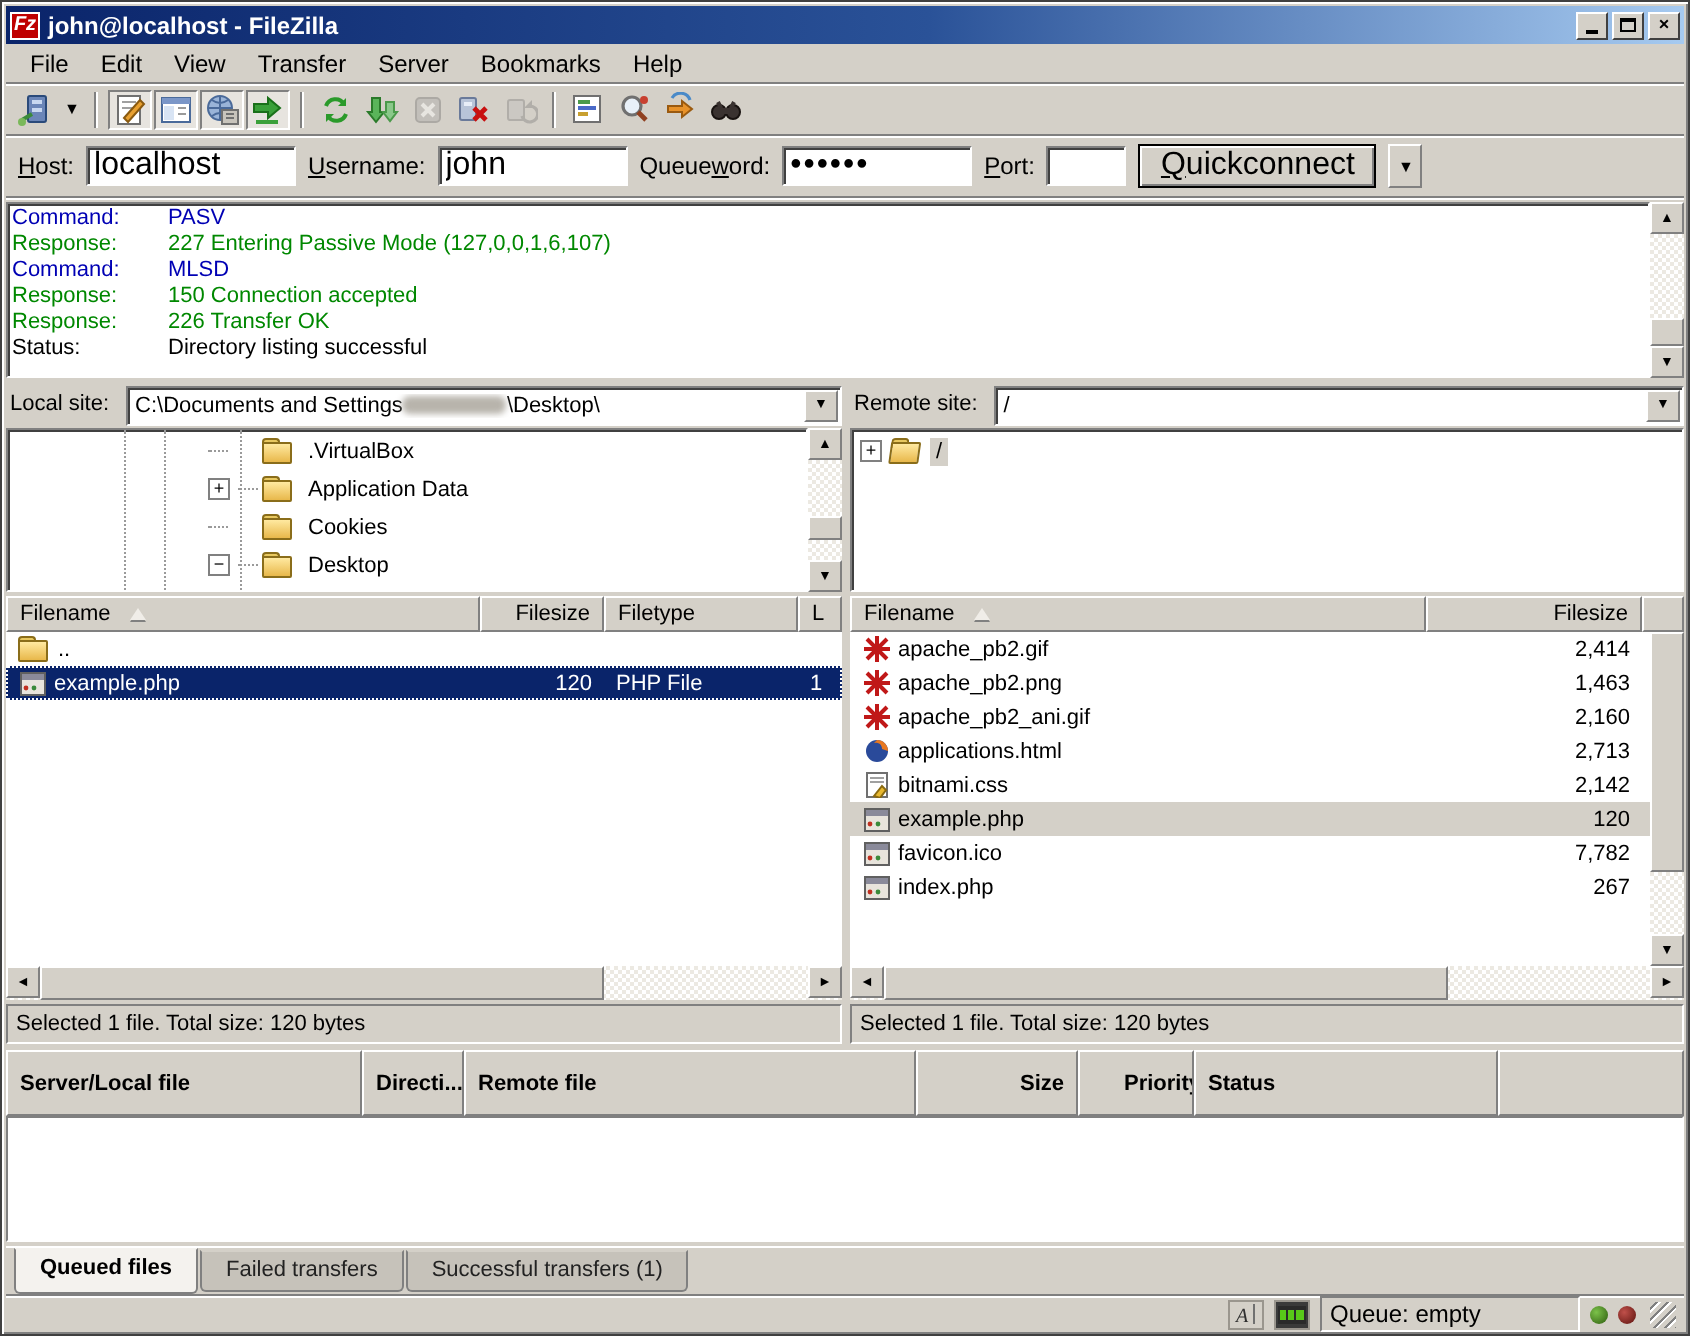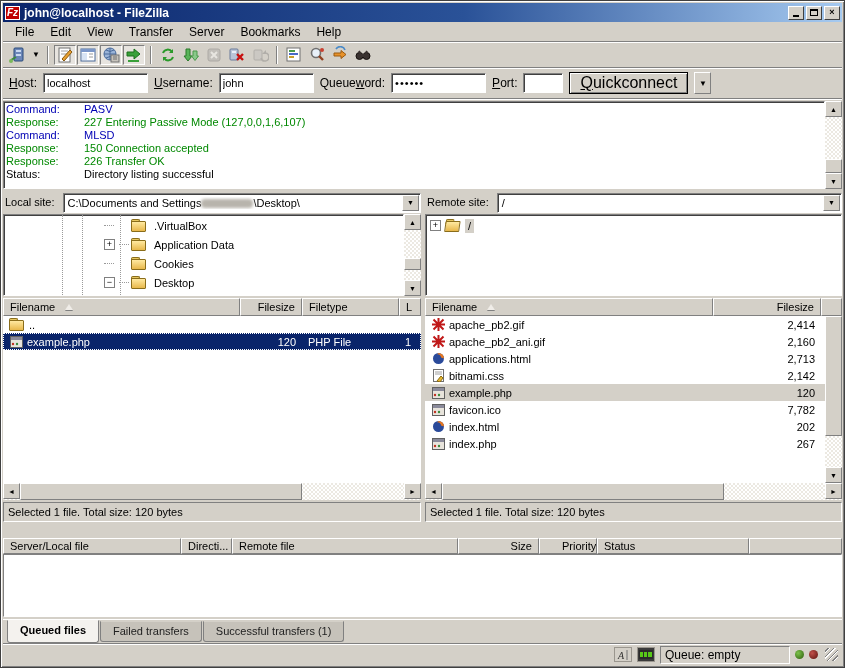--- a/index.html
+++ b/index.html
@@ -40,21 +40,21 @@
   .ticon svg { display:block; }
   .ticon.dis { opacity:.45; filter:grayscale(70%); }
   .drop-arrow { font-size:8px; padding:0 3px; }
 
   
   .qc { height:31px; display:flex; align-items:center; padding:0 6px; gap:6px; flex:0 0 auto;
     border-bottom:1px solid #808080; box-shadow:0 1px 0 #fff; font-size:12px; }
   .qc label { white-space:nowrap; }
   .qc .accel { text-decoration:underline; }
   .qc input { height:20px; border:1px solid; border-color:#808080 #fff #fff #808080;
-    box-shadow:inset 1px 1px 0 #404040; padding:2px 3px; font-family:"Liberation Sans",sans-serif; font-size:11px; background:#fff; }
+    box-shadow:inset 1px 1px 0 #404040; padding:2px 3px; font-family:"Liberation Sans",sans-serif; font-size:16px; background:#fff; }
   .qc-host { width:105px; } .qc-user { width:95px; } .qc-pass { width:95px; letter-spacing:1px; } .qc-port { width:40px; }
   .qc-btn { height:22px; padding:0 10px; background:#d4d0c8; font-size:16px;
     border:1px solid #000; box-shadow:inset 1px 1px 0 #fff, inset -1px -1px 0 #808080; }
   .qc-drop { width:17px; height:22px; background:#d4d0c8; display:flex; align-items:center; justify-content:center; font-size:8px; }
 
   
   .log-wrap { height:88px; margin:2px 0 0 0; display:flex; flex:0 0 auto;border-radius:14px; }
   .log { flex:1; background:#fff; overflow:hidden; padding:1px 2px; }
   .log-line { display:flex; height:13px; line-height:13px; white-space:nowrap; }
   .log-label { width:78px; flex:0 0 auto; }
@@ -117,21 +117,21 @@
   .list-body { background:#fff; flex:1; overflow:hidden; }
   .frow { height:17px; display:flex; align-items:center; white-space:nowrap; }
   .frow .cell { padding:0 6px; overflow:hidden; display:flex; align-items:center; height:100%; }
   .frow .right { justify-content:flex-end; }
   .frow.sel-active { background:#0a246a; color:#fff; outline:1px dotted #fff; outline-offset:-1px; }
   .frow.sel-inactive { background:#d4d0c8; }
   .pane-status { height:20px; display:flex; align-items:center; padding:0 4px; margin-top:2px;
     border:1px solid; border-color:#808080 #fff #fff #808080; flex:0 0 auto; white-space:nowrap; }
 
   
-  .queue-header { height:16px; display:flex; flex:0 0 auto; margin-top:16px; }
+  .queue-header { height:33px; display:flex; flex:0 0 auto; margin-top:3px;font-weight:bold; }
   .queue-body { height:63px; background:#fff; border:1px solid; border-color:#808080 #fff #fff #808080; flex:0 0 auto; }
 
   
   .tabs { height:24px; display:flex; align-items:center; padding-left:4px; gap:1px; flex:0 0 auto; margin-top:2px; border-top:1px solid #fff; }
   .tab { height:21px; padding:3px 12px 0 12px; background:#c6c2ba; border:1px solid #808080; border-top:1px solid #d4d0c8;
     border-radius:0 0 3px 3px; color:#222; white-space:nowrap; }
   .tab.active { background:#f4f2ee; font-weight:bold; color:#000; border-top:1px solid #f4f2ee; height:23px; }
 
   
   .statusbar { height:25px; flex:1; display:flex; align-items:center; justify-content:flex-end; gap:5px; padding:0 4px;
@@ -487,20 +487,33 @@
                 <span>2,414</span>
               </div>
           </div>
           <div class="frow">
             <div class="cell" style="width:288px;">
                 <span class="fi">
                   <svg width="13" height="13" viewBox="0 0 13 13">
                     <path d="M6.5 0 v13 M0 6.5 h13 M1.5 1.5 l10 10 M11.5 1.5 l-10 10" stroke="#c01818" stroke-width="2"></path>
                   </svg>
                 </span>
+                <span>apache_pb2.png</span>
+              </div>
+            <div class="cell right" style="width:108px;">
+                <span>1,463</span>
+              </div>
+          </div>
+          <div class="frow">
+            <div class="cell" style="width:288px;">
+                <span class="fi">
+                  <svg width="13" height="13" viewBox="0 0 13 13">
+                    <path d="M6.5 0 v13 M0 6.5 h13 M1.5 1.5 l10 10 M11.5 1.5 l-10 10" stroke="#c01818" stroke-width="2"></path>
+                  </svg>
+                </span>
                 <span>apache_pb2_ani.gif</span>
               </div>
             <div class="cell right" style="width:108px;">
                 <span>2,160</span>
               </div>
           </div>
           <div class="frow">
             <div class="cell" style="width:288px;">
                 <span class="fi">
                   <svg width="13" height="13" viewBox="0 0 13 13">
@@ -553,34 +566,20 @@
                     <rect x="0.5" y="0.5" width="12" height="11" fill="#e8e4dc" stroke="#606060"></rect>
                     <rect x="1" y="1" width="11" height="3" fill="#8a8a9a"></rect>
                     <circle cx="3" cy="8" r="1.2" fill="#c03020"></circle>
                     <circle cx="7" cy="8" r="1.2" fill="#3a8a3a"></circle>
                   </svg>
                 </span>
                 <span>favicon.ico</span>
               </div>
             <div class="cell right" style="width:108px;">
                 <span>7,782</span>
-              </div>
-          </div>
-          <div class="frow">
-            <div class="cell" style="width:288px;">
-                <span class="fi">
-                  <svg width="13" height="13" viewBox="0 0 13 13">
-                    <circle cx="6.5" cy="6.5" r="5.5" fill="#2a4a9a"></circle>
-                    <path d="M6.5 1 a5.5 5.5 0 0 1 5.5 5.5 l-3 -1 a3 3 0 0 0 -4 -3 z" fill="#e87820"></path>
-                  </svg>
-                </span>
-                <span>index.html</span>
-              </div>
-            <div class="cell right" style="width:108px;">
-                <span>202</span>
               </div>
           </div>
           <div class="frow">
             <div class="cell" style="width:288px;">
                 <span class="fi">
                   <svg width="13" height="12" viewBox="0 0 13 12">
                     <rect x="0.5" y="0.5" width="12" height="11" fill="#e8e4dc" stroke="#606060"></rect>
                     <rect x="1" y="1" width="11" height="3" fill="#8a8a9a"></rect>
                     <circle cx="3" cy="8" r="1.2" fill="#c03020"></circle>
                     <circle cx="7" cy="8" r="1.2" fill="#3a8a3a"></circle>

